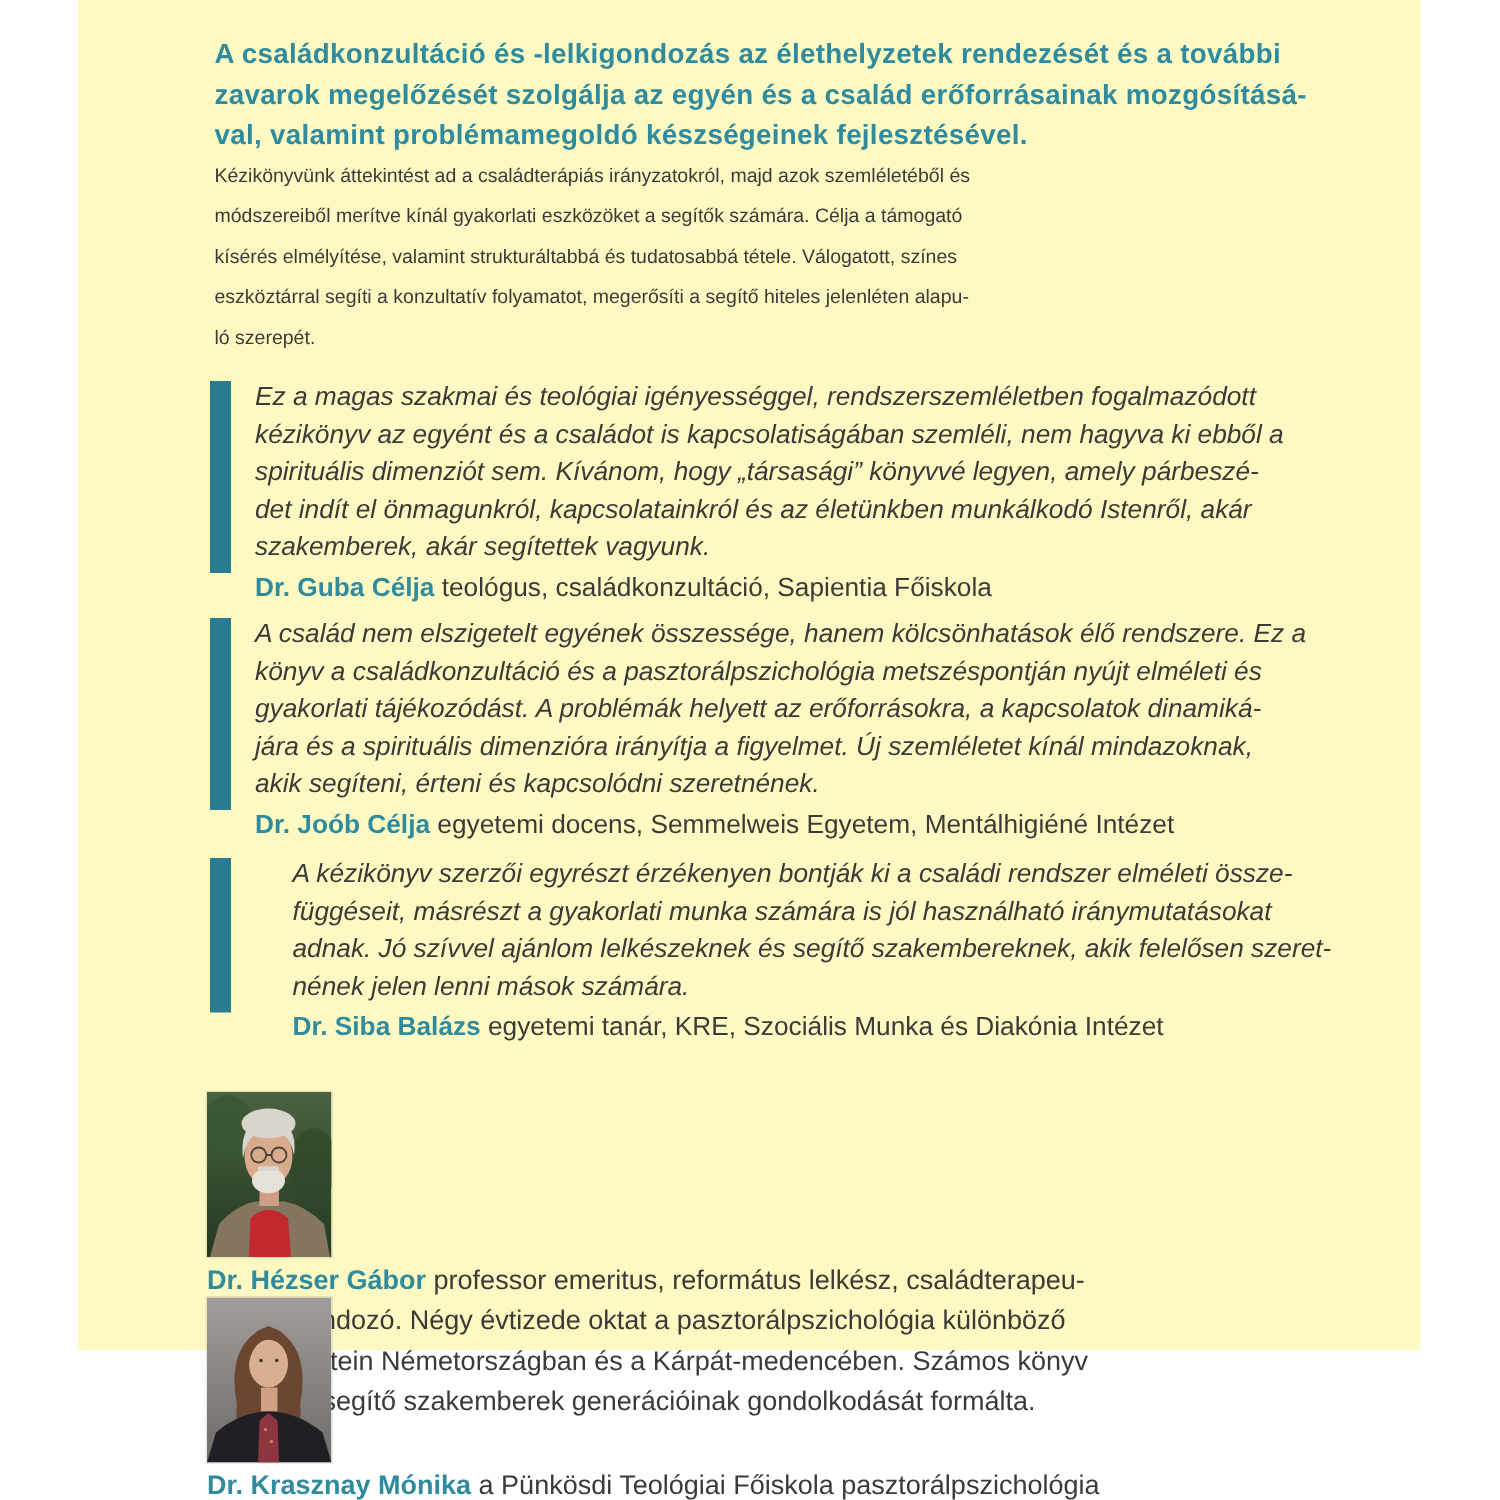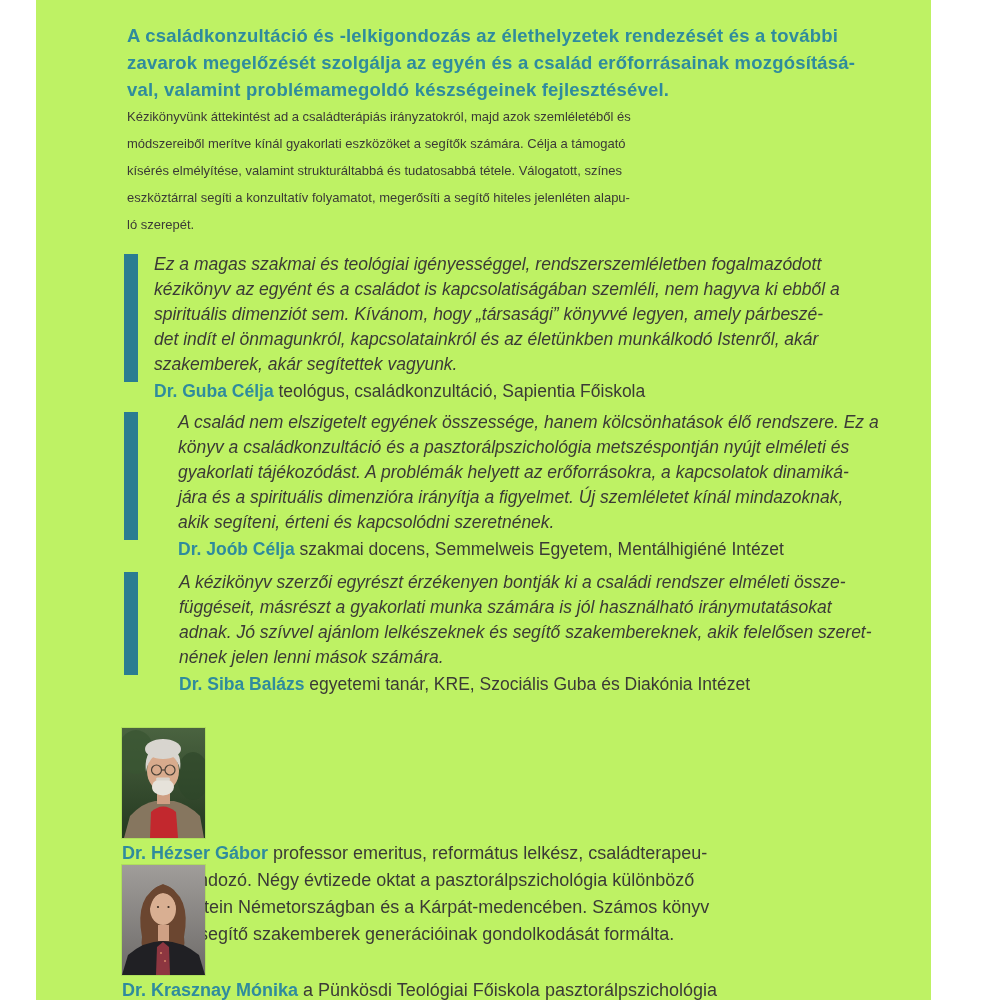--- a/index.html
+++ b/index.html
@@ -3,38 +3,38 @@
 <meta charset="utf-8">
 <style>
   html,body{margin:0;padding:0;background:#ffffff;}
   .canvas{
     position:relative;width:1000px;height:1000px;overflow:hidden;
     background:#ffffff;
     font-family:"Liberation Sans", sans-serif;
     -webkit-font-smoothing:antialiased;
   }
   .page{
-    position:absolute;left:36px;top:0;width:895px;height:1000px;
-    background:#bef264;
+    position:absolute;left:52px;top:0;width:895px;height:900px;
+    background:#fef9c3;
   }
   
   .intro{position:absolute;left:91px;top:22px;width:760px;}
   .headline{
     margin:0;white-space:pre-line;
     color:#2f8b9d;font-weight:bold;
     font-size:18.5px;line-height:27px;letter-spacing:0.2px;
   }
   .intro-body{
     margin:0;white-space:pre-line;
     color:#3b3a36;font-size:13px;line-height:27px;
   }
   
   .quote{position:absolute;left:88px;width:800px;}
   .quote.q1{top:252px;}
-  .quote.q2{top:410px;padding-left:24px;}
+  .quote.q2{top:410px;}
   .quote.q3{top:570px;padding-left:25px;}
   .qbar{position:absolute;left:0;top:2px;width:14px;background:#2a7d91;}
   .q1 .qbar,.q2 .qbar{height:128px;}
   .q3 .qbar{height:103px;}
   .quote-body{margin-left:30px;}
   .quote-text{
     margin:0;white-space:pre-line;font-style:italic;
     color:#3b3a36;font-size:17.5px;line-height:25px;
   }
   .quote-attr{margin:2px 0 0 0;font-size:17.5px;line-height:25px;}
@@ -85,32 +85,32 @@
     </section>
 
     <section class="quote q2">
       <div class="qbar"></div>
       <div class="quote-body">
         <p class="quote-text">A család nem elszigetelt egyének összessége, hanem kölcsönhatások élő rendszere. Ez a
 könyv a családkonzultáció és a pasztorálpszichológia metszéspontján nyújt elméleti és
 gyakorlati tájékozódást. A problémák helyett az erőforrásokra, a kapcsolatok dinamiká-
 jára és a spirituális dimenzióra irányítja a figyelmet. Új szemléletet kínál mindazoknak,
 akik segíteni, érteni és kapcsolódni szeretnének.</p>
-        <p class="quote-attr"><span class="attr-name">Dr. Joób Célja</span><span class="attr-role"> szakmai docens, Semmelweis Egyetem, Mentálhigiéné Intézet</span></p>
+        <p class="quote-attr"><span class="attr-name">Dr. Joób Célja</span><span class="attr-role"> egyetemi docens, Semmelweis Egyetem, Mentálhigiéné Intézet</span></p>
       </div>
     </section>
 
     <section class="quote q3">
       <div class="qbar"></div>
       <div class="quote-body">
         <p class="quote-text">A kézikönyv szerzői egyrészt érzékenyen bontják ki a családi rendszer elméleti össze-
 függéseit, másrészt a gyakorlati munka számára is jól használható iránymutatásokat
 adnak. Jó szívvel ajánlom lelkészeknek és segítő szakembereknek, akik felelősen szeret-
 nének jelen lenni mások számára.</p>
-        <p class="quote-attr"><span class="attr-name">Dr. Siba Balázs</span><span class="attr-role"> egyetemi tanár, KRE, Szociális Guba és Diakónia Intézet</span></p>
+        <p class="quote-attr"><span class="attr-name">Dr. Siba Balázs</span><span class="attr-role"> egyetemi tanár, KRE, Szociális Munka és Diakónia Intézet</span></p>
       </div>
     </section>
 
     <section class="bio b1">
       <svg class="photo" viewBox="0 0 83 110" role="img" aria-label="Portré: idős férfi ősz hajjal és szakállal, szemüvegben, piros garbóban, zöld háttér előtt">
         <defs>
           <linearGradient id="mg" x1="0" y1="0" x2="0" y2="1">
             <stop offset="0" stop-color="#4a6340"></stop>
               <stop offset="1" stop-color="#243820"></stop>
           </linearGradient>

